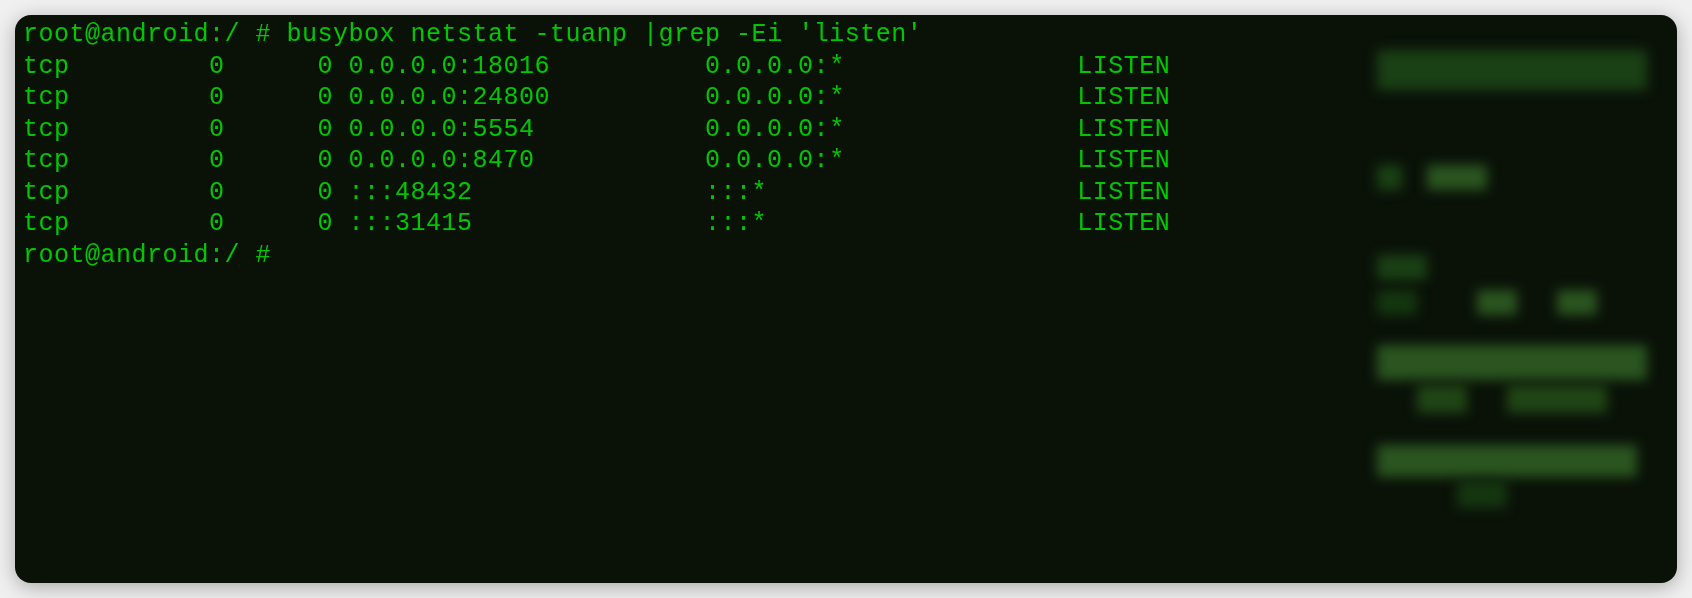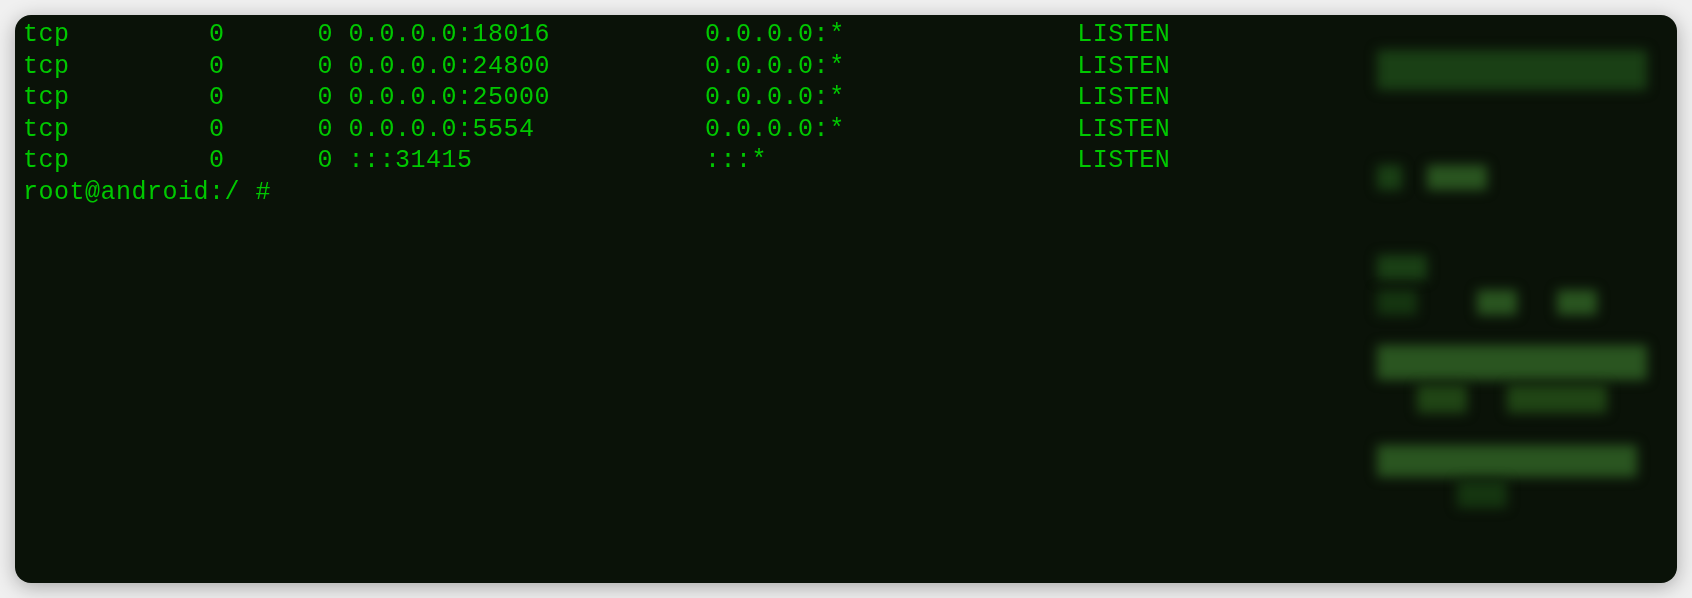--- a/index.html
+++ b/index.html
@@ -55,25 +55,27 @@
     .blur5 { top: 300px; left: 0px; width: 270px; height: 35px; background: #2a5520; }
     .blur6 { top: 340px; left: 40px; width: 50px; height: 28px; background: #204515; }
     .blur6b { top: 340px; left: 130px; width: 100px; height: 28px; background: #204515; }
     .blur7 { top: 400px; left: 0px; width: 260px; height: 32px; background: #2a5520; }
     .blur8 { top: 435px; left: 80px; width: 50px; height: 28px; background: #153510; }
   </style>
 </head>
 <body>
 
 <div class="terminal-window">
+  <div class="terminal-line"><span class="prompt">root@android:/ #</span><span> busybox netstat -tuanp |grep -Ei 'listen'</span></div>
   <div id="rows-container">
       <div class="terminal-line">tcp         0      0 0.0.0.0:18016          0.0.0.0:*               LISTEN</div>
       <div class="terminal-line">tcp         0      0 0.0.0.0:24800          0.0.0.0:*               LISTEN</div>
-      <div class="terminal-line">tcp         0      0 0.0.0.0:25000          0.0.0.0:*               LISTEN</div>
       <div class="terminal-line">tcp         0      0 0.0.0.0:5554           0.0.0.0:*               LISTEN</div>
+      <div class="terminal-line">tcp         0      0 0.0.0.0:8470           0.0.0.0:*               LISTEN</div>
+      <div class="terminal-line">tcp         0      0 :::48432               :::*                    LISTEN</div>
       <div class="terminal-line">tcp         0      0 :::31415               :::*                    LISTEN</div>
     </div>
   <div class="terminal-line"><span class="prompt">root@android:/ #</span><span></span></div>
 
   <div class="redacted-area">
     <div class="blur-block blur1"></div>
     <div class="blur-block blur2"></div>
     <div class="blur-block blur2b"></div>
     <div class="blur-block blur3"></div>
     <div class="blur-block blur4"></div>

